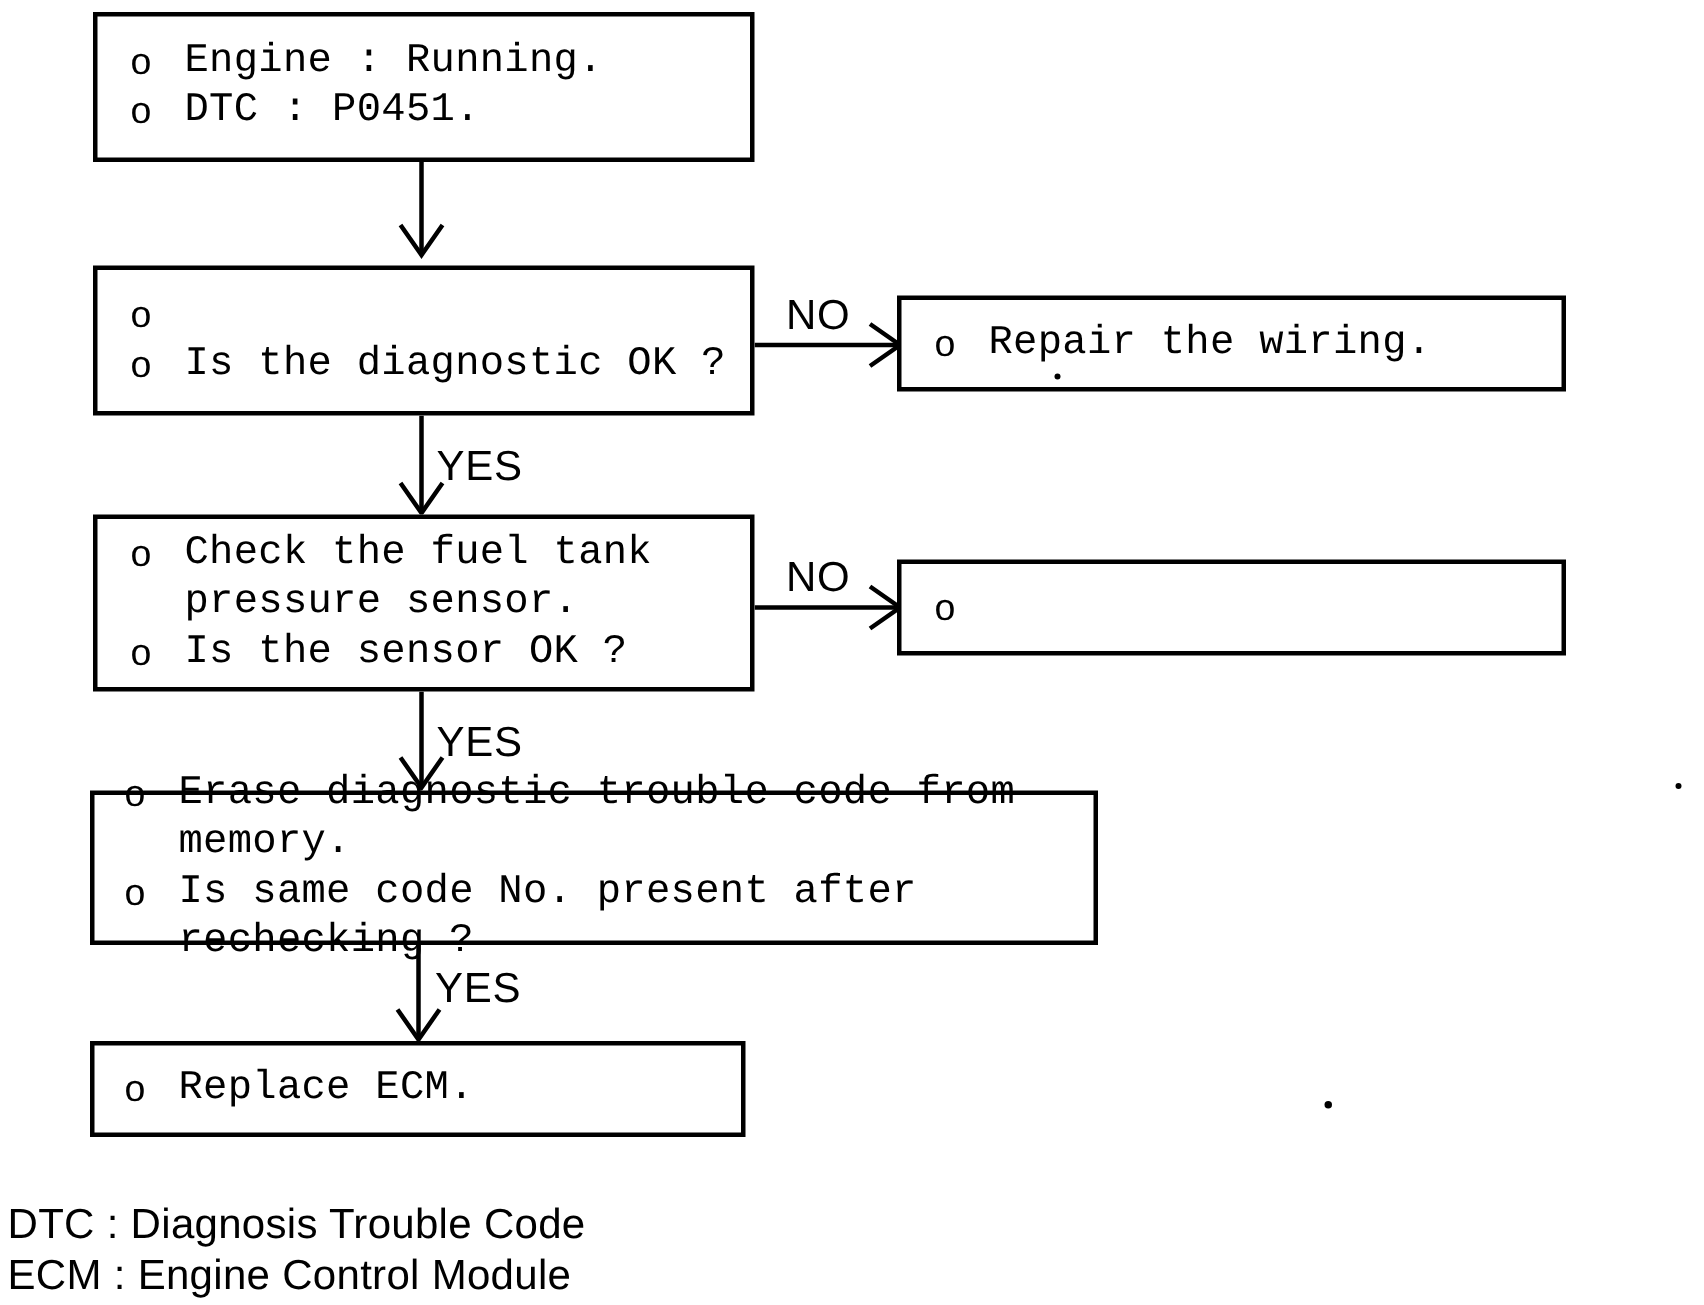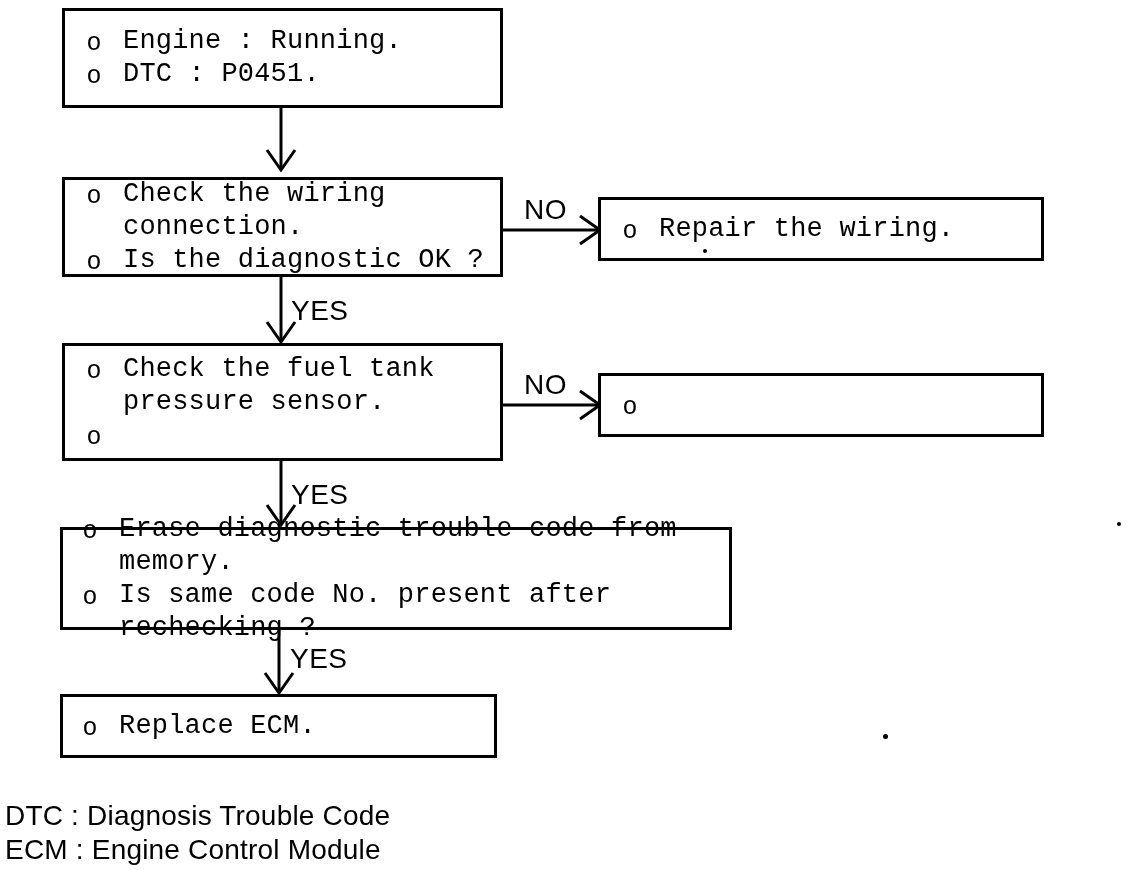--- a/index.html
+++ b/index.html
@@ -118,21 +118,20 @@
     </div>
     <div class="row">
       <span class="bullet">o</span>
       <span class="txt">DTC : P0451.</span>
     </div>
   </div>
 
   <div class="box" style="left:62px; top:177px; width:441px; height:100px;">
     <div class="row">
       <span class="bullet">o</span>
-      <span class="txt">Check the wiring connection.</span>
     </div>
     <div class="row">
       <span class="bullet">o</span>
       <span class="txt">Is the diagnostic OK ?</span>
     </div>
   </div>
 
   <div class="box" style="left:598px; top:197px; width:446px; height:64px;">
     <div class="row">
       <span class="bullet">o</span>
@@ -140,20 +139,21 @@
     </div>
   </div>
 
   <div class="box" style="left:62px; top:343px; width:441px; height:118px;">
     <div class="row">
       <span class="bullet">o</span>
       <span class="txt wrap-narrow">Check the fuel tank pressure sensor.</span>
     </div>
     <div class="row">
       <span class="bullet">o</span>
+      <span class="txt">Is the sensor OK ?</span>
     </div>
   </div>
 
   <div class="box" style="left:598px; top:373px; width:446px; height:64px;">
     <div class="row">
       <span class="bullet">o</span>
     </div>
   </div>
 
   <div class="box" style="left:60px; top:527px; width:672px; height:103px; padding-left:20px;">

